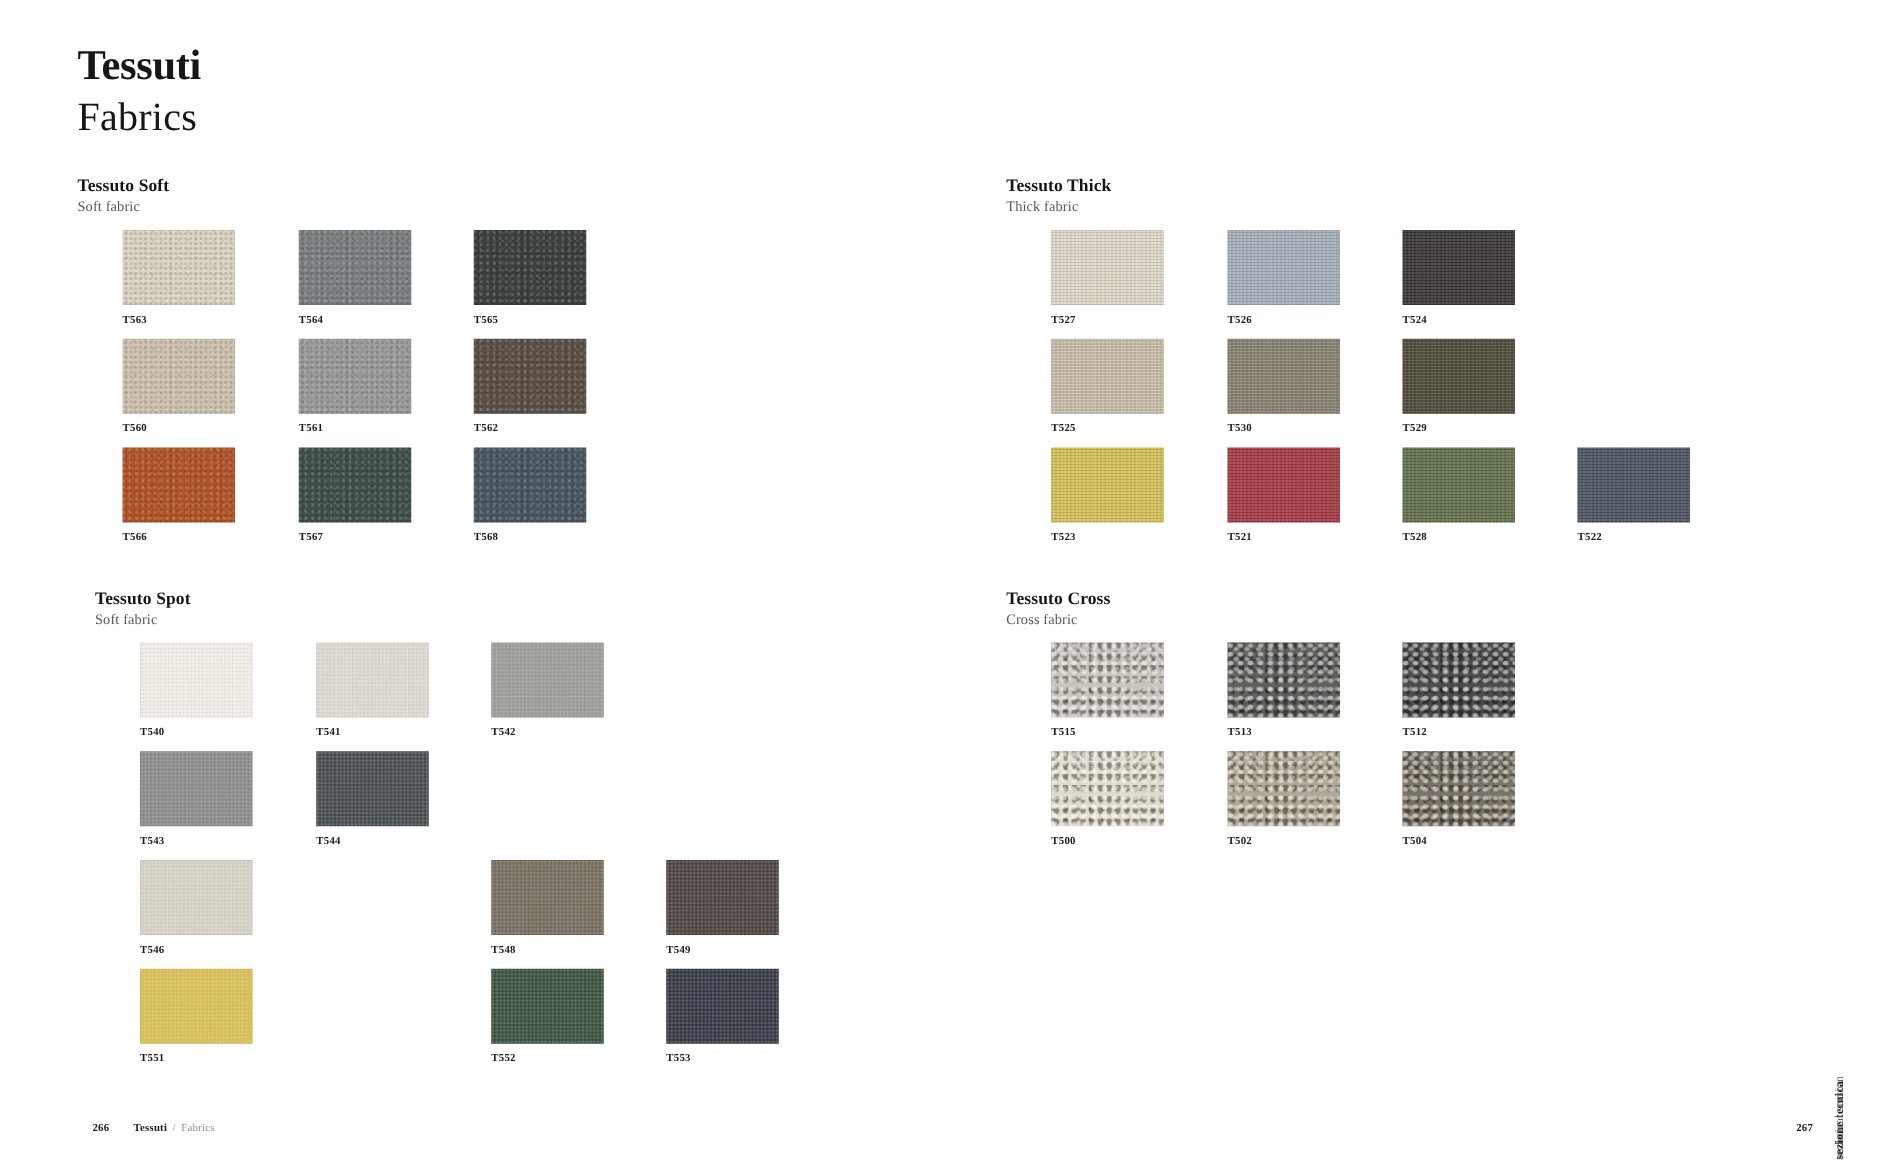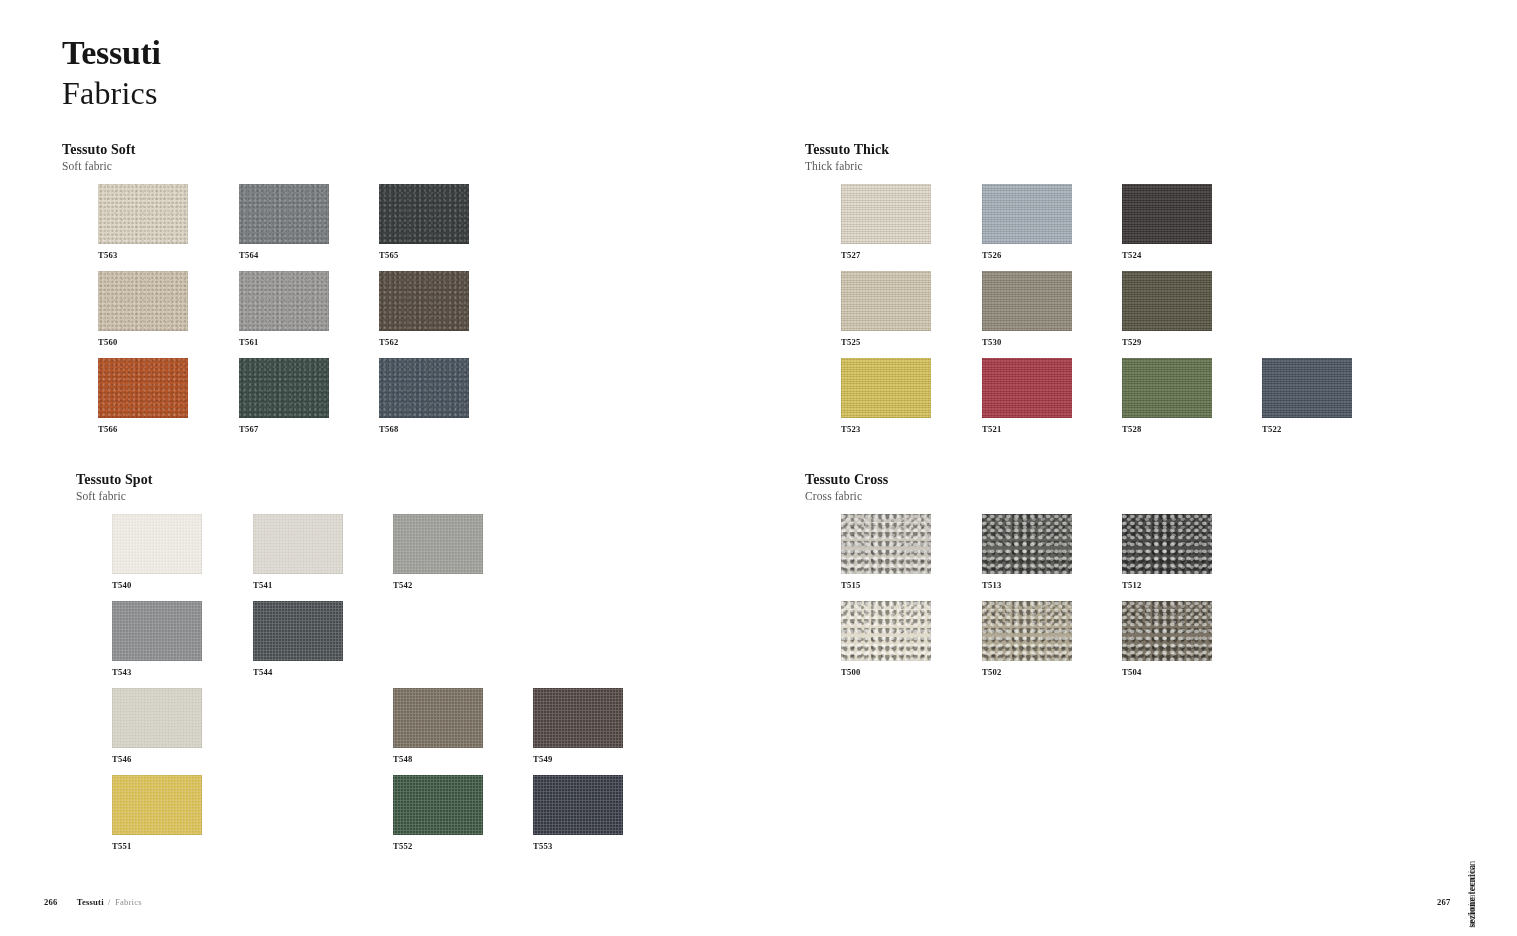--- a/index.html
+++ b/index.html
@@ -97,21 +97,21 @@
     background-image:
       radial-gradient(ellipse at 30% 35%, rgba(255,255,255,.55) 0 1.8px, transparent 2.8px),
       radial-gradient(ellipse at 75% 65%, rgba(255,255,255,.40) 0 1.6px, transparent 2.6px),
       radial-gradient(ellipse at 62% 18%, rgba(0,0,0,.38) 0 1.7px, transparent 2.7px),
       radial-gradient(ellipse at 12% 80%, rgba(0,0,0,.30) 0 1.5px, transparent 2.5px);
     background-size:8px 7px, 9px 8px, 7px 9px, 10px 8px;
   }
 
   
   .footer-left{
-    position:absolute;left:44px;top:897px;
+    position:absolute;left:74px;top:897px;
     font-size:8.6px;letter-spacing:0.2px;white-space:nowrap;
   }
   .pg-num{font-weight:700;color:#1b1b1b;}
   .f-it{font-weight:700;color:#1b1b1b;margin-left:17px;}
   .f-sep{font-weight:400;color:#8d8e90;margin:0 2px;}
   .f-en{font-weight:400;color:#8d8e90;}
 
   .footer-right{
     position:absolute;left:1437px;top:897px;
     font-size:8.6px;font-weight:700;color:#1b1b1b;letter-spacing:0.2px;

